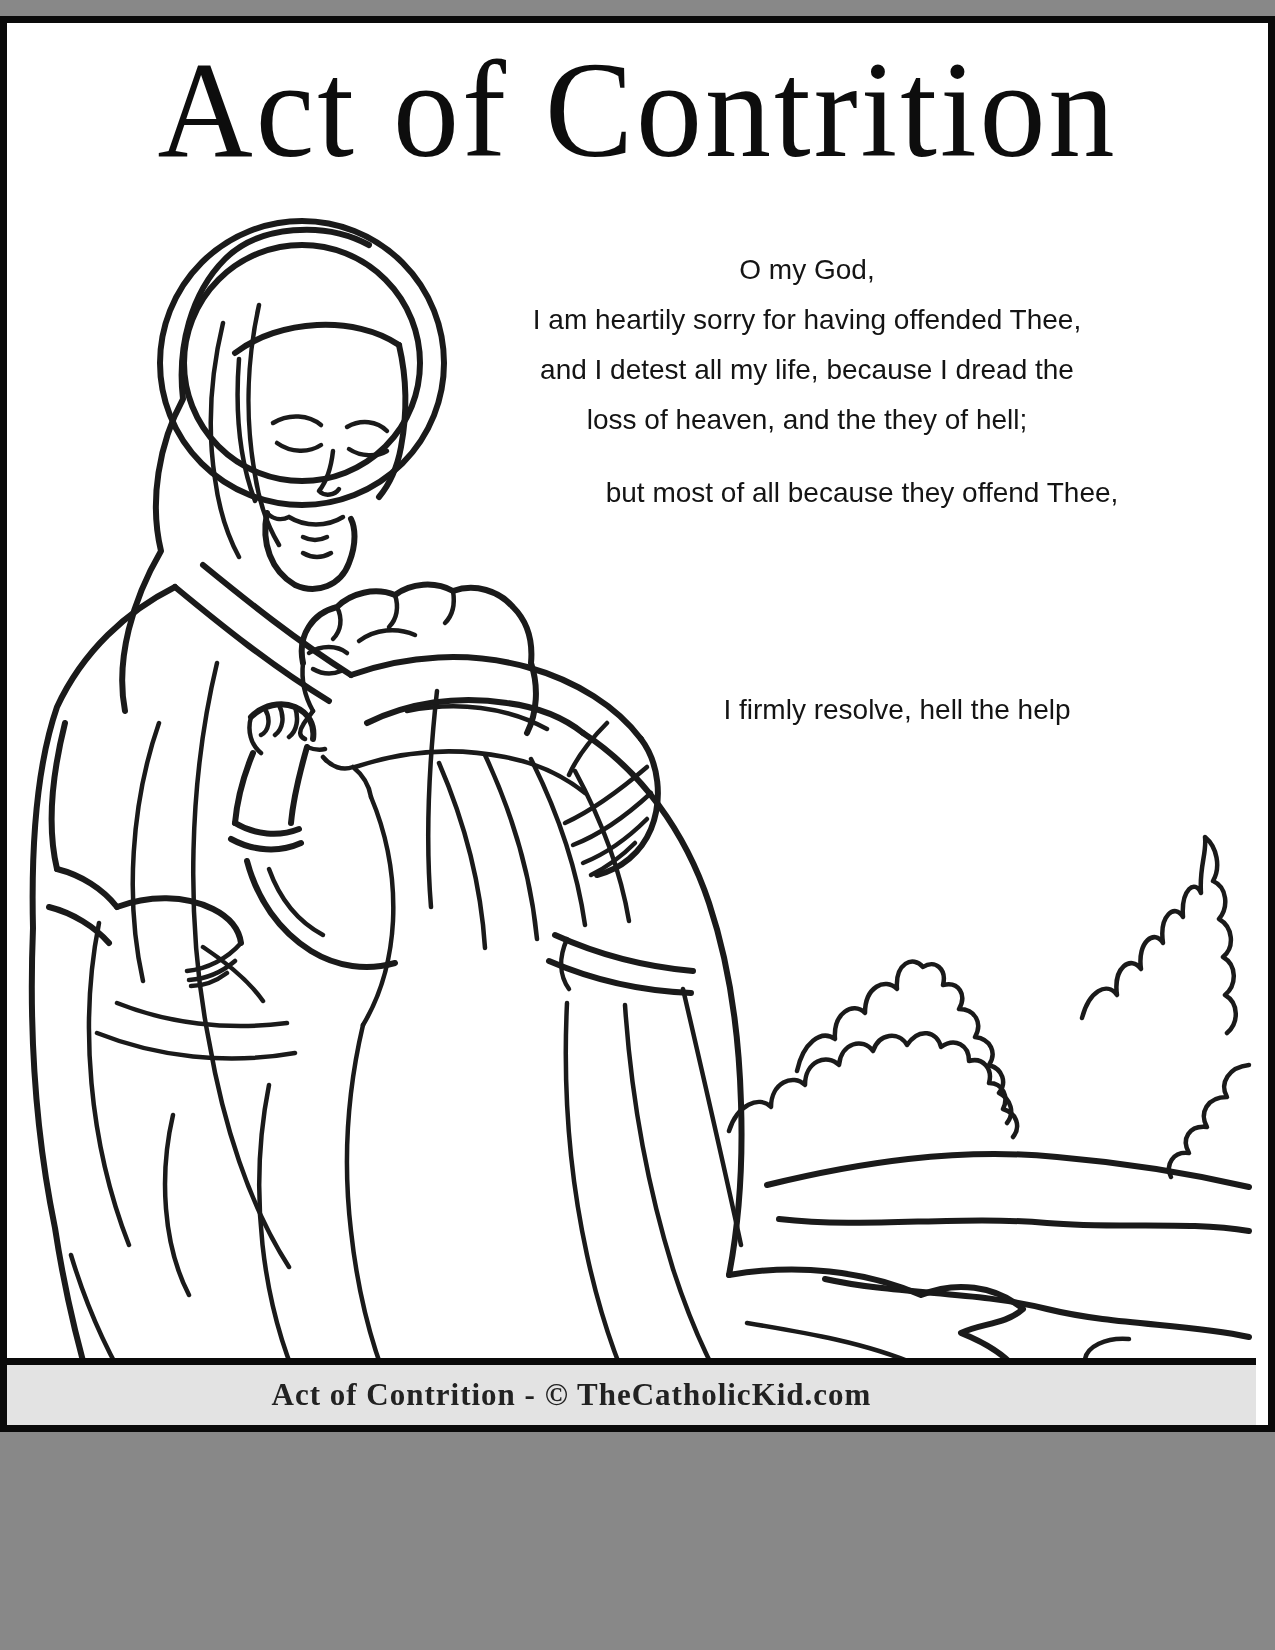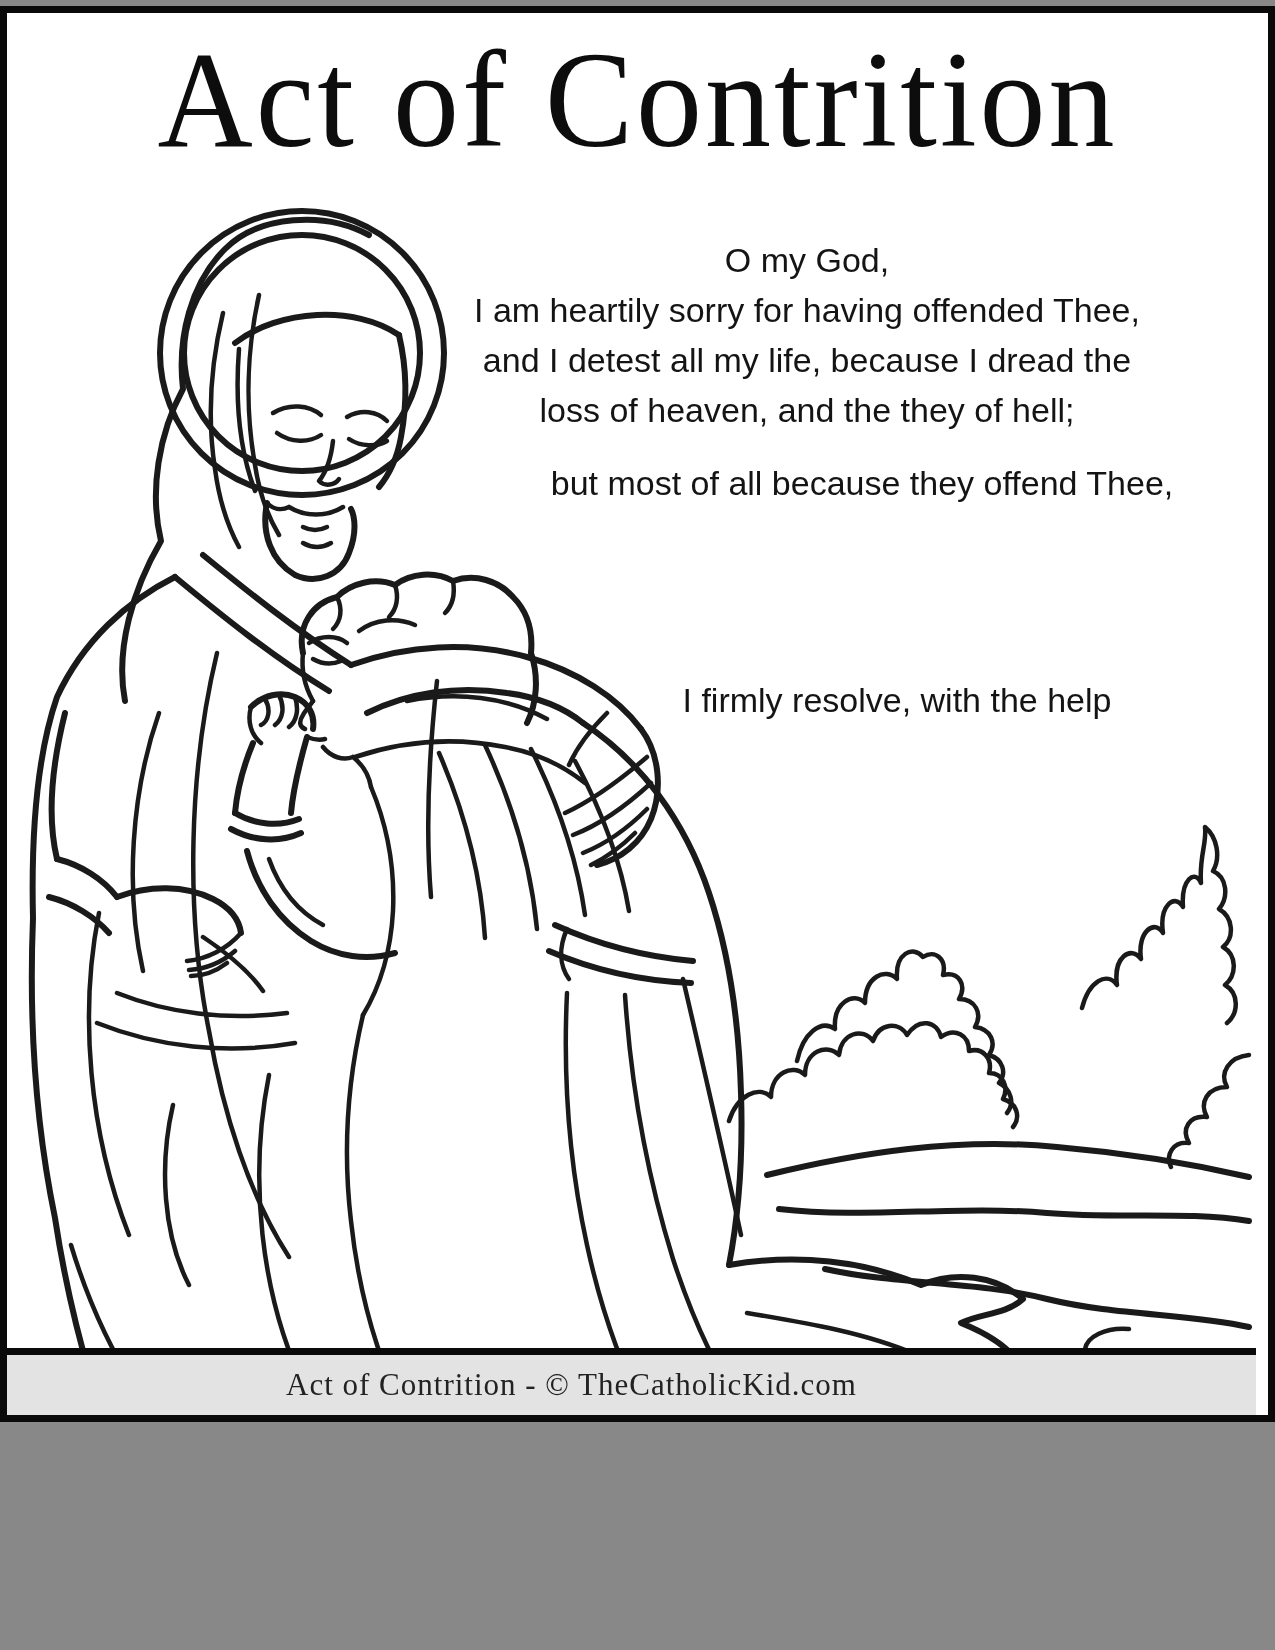--- a/index.html
+++ b/index.html
@@ -1,19 +1,19 @@
 <!DOCTYPE html>
 <html style="--c-page_bg: #ffffff; --c-border: #0a0a0a; --c-line: #1a1a1a; --c-text: #141414; --c-footer_bg: #e3e3e3;"><head>
 <meta charset="utf-8">
 <style>
   html,body{margin:0;padding:0;background:#888;}
   .page{
     position:relative;
     width:1275px;height:1416px;
-    margin:6px auto;
+    margin:16px auto;
     background:var(--c-page_bg,#fff);
     border:7px solid var(--c-border,#0a0a0a);
     box-sizing:border-box;
     overflow:hidden;
     font-family:"Liberation Sans",sans-serif;
   }
   .title{
     position:absolute;top:10px;left:0;right:0;
     text-align:center;
     font-family:"Liberation Serif","DejaVu Serif",serif;
@@ -26,33 +26,34 @@
   }
   .illustration{
     position:absolute;left:0;top:0;width:1261px;height:1576px;
     z-index:1;
   }
   .ln{fill:none;stroke:var(--c-line,#1a1a1a);stroke-width:6;stroke-linecap:round;stroke-linejoin:round;}
   .lt{fill:none;stroke:var(--c-line,#1a1a1a);stroke-width:4.5;stroke-linecap:round;stroke-linejoin:round;}
   .stanza{
     position:absolute;z-index:2;
     text-align:center;
-    font-size:34px;line-height:50px;
+    font-size:28px;line-height:50px;
     color:var(--c-text,#141414);
   }
   .stanza-1{top:222px;left:390px;width:820px;}
   .stanza-2{top:445px;left:470px;width:770px;}
   .stanza-3{top:660px;left:570px;width:640px;line-height:54px;}
   .footer{
     position:absolute;left:0;right:12px;bottom:0;
     height:60px;
     background:var(--c-footer_bg,#e3e3e3);
     border-top:7px solid var(--c-border,#0a0a0a);
     display:flex;align-items:center;justify-content:center;
     z-index:4;
+    font-weight:bold;
   }
   .footer-text{
     font-family:"Liberation Serif","DejaVu Serif",serif;
     font-size:31px;letter-spacing:1px;
     color:#222;
     transform:translateX(-60px);
     white-space:nowrap;
   }
 </style>
 </head>
@@ -165,20 +166,20 @@
     <div class="pline">I am heartily sorry for having offended Thee,</div>
     <div class="pline">and I detest all my life, because I dread the</div>
     <div class="pline">loss of heaven, and the they of hell;</div>
   </div>
 
   <div class="stanza stanza-2">
     <div class="pline">but most of all because they offend Thee,</div>
   </div>
 
   <div class="stanza stanza-3">
-    <div class="pline">I firmly resolve, with the help</div>
+    <div class="pline">I firmly resolve, hell the help</div>
   </div>
 
   <div class="footer">
     <span class="footer-text">Act of Contrition - © TheCatholicKid.com</span>
   </div>
 
 </div>
 
 </body></html>

